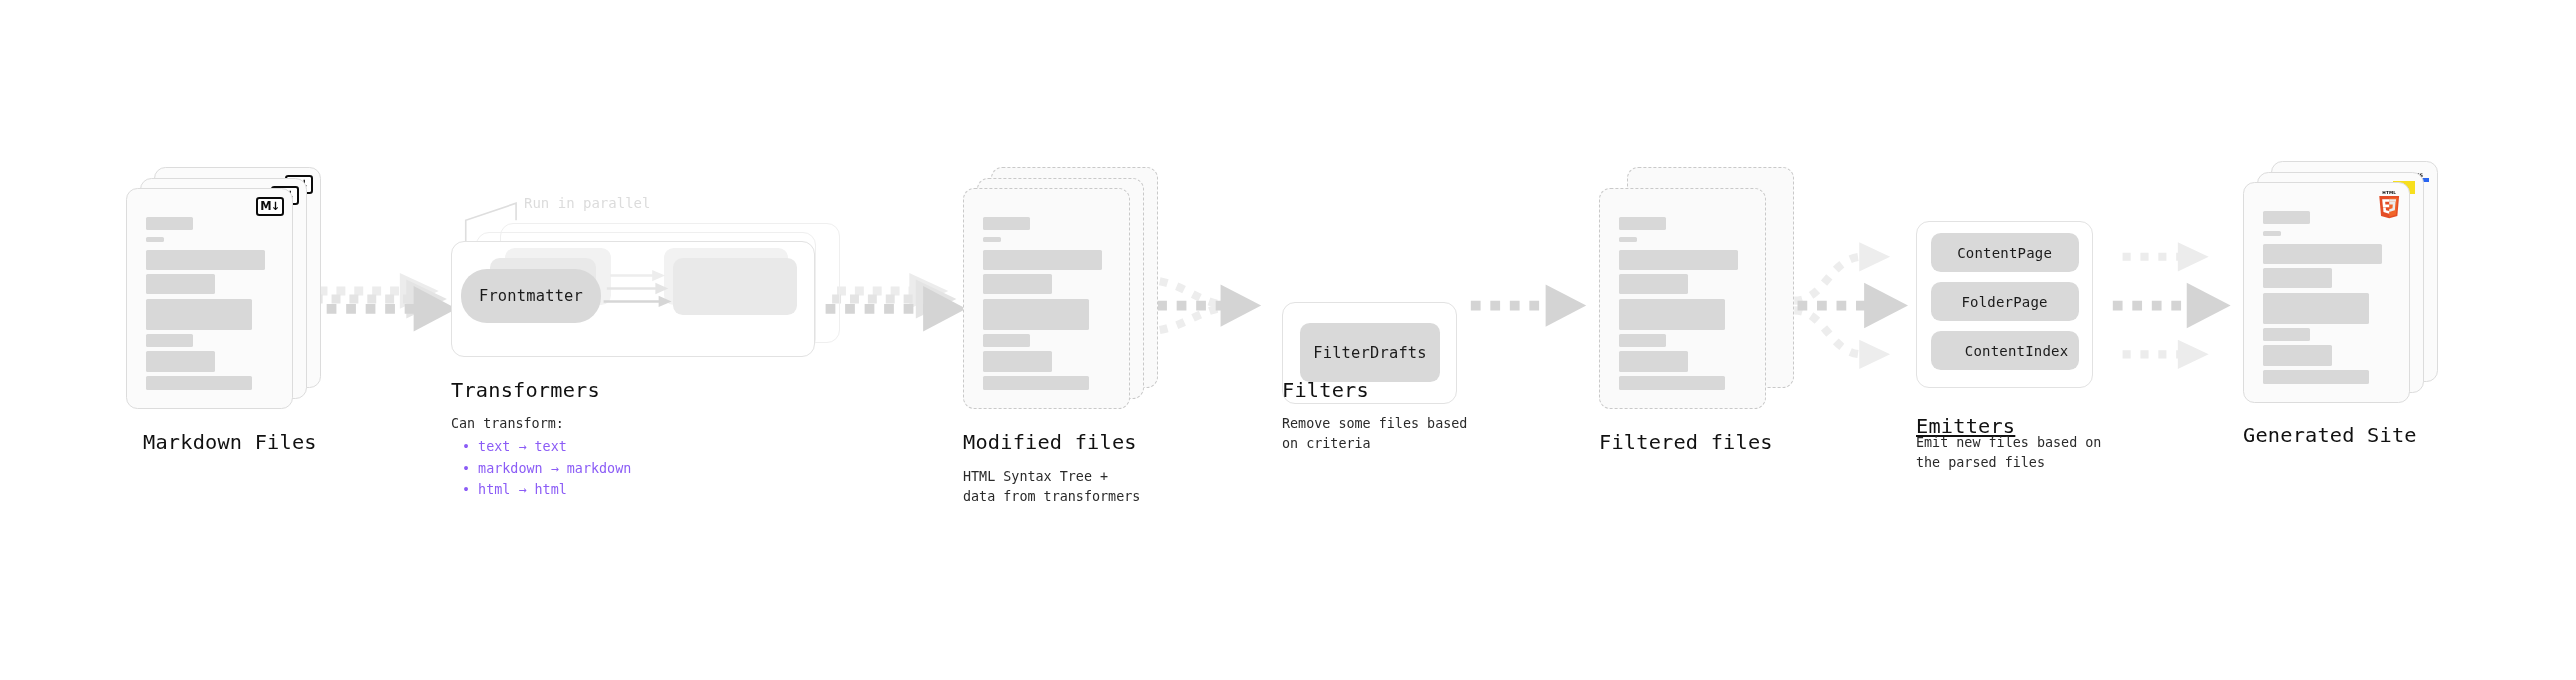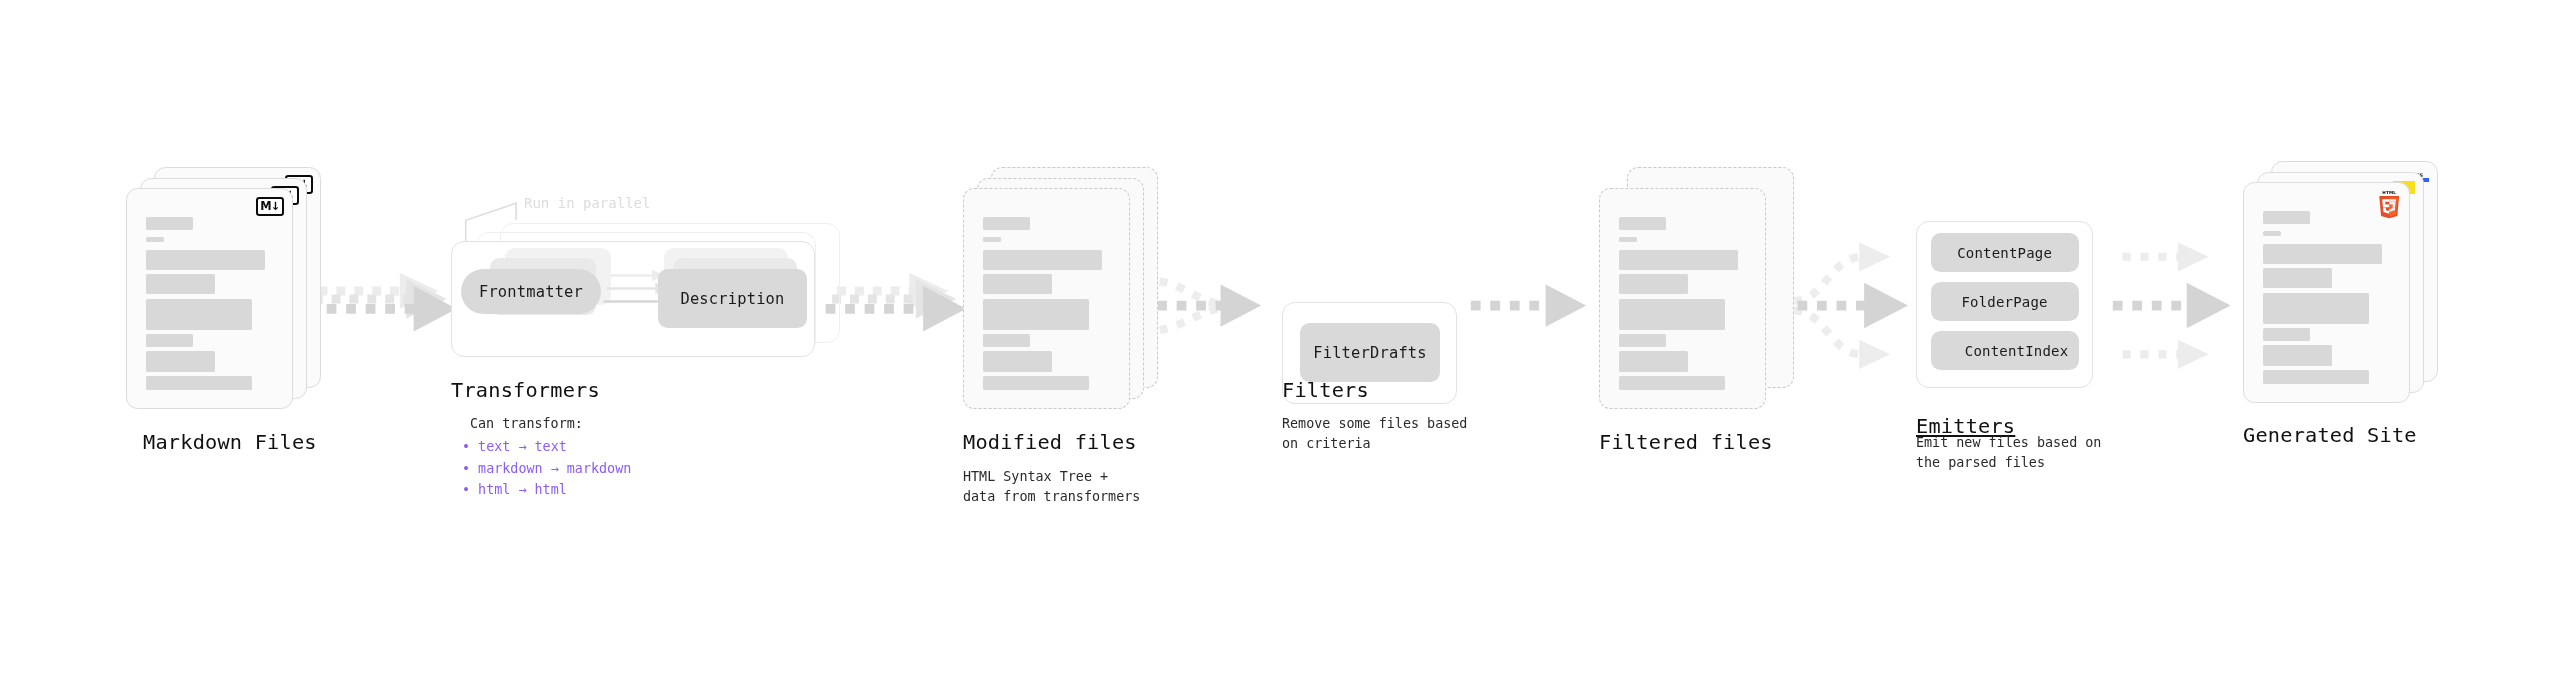--- a/index.html
+++ b/index.html
@@ -183,26 +183,25 @@
 
     <svg style="position:absolute;left:159px;top:65px;width:89px;height:49px;" viewBox="0 0 110 60">
       <line x1="10" y1="14" x2="66" y2="14" stroke="#ededed" stroke-width="3"></line>
       <polygon points="62,7 78,14 62,21" fill="#ededed"></polygon>
       <line x1="6" y1="30" x2="70" y2="30" stroke="#e4e4e4" stroke-width="3"></line>
       <polygon points="66,23 82,30 66,37" fill="#e4e4e4"></polygon>
       <line x1="2" y1="46" x2="74" y2="46" stroke="#d6d6d6" stroke-width="3"></line>
       <polygon points="70,39 86,46 70,53" fill="#d6d6d6"></polygon>
     </svg>
 
-    <div class="pill" style="left:18px;top:70px;width:140px;height:45px;border-radius:26px;">Frontmatter</div>
-    <div class="pill" style="left:215px;top:70px;width:149px;height:59px;">Description</div>
+    <div class="pill" style="left:18px;top:70px;width:140px;height:54px;border-radius:26px;">Frontmatter</div>
   </div>
 
   <div class="title" style="left:451px;top:378px;">Transformers</div>
-  <div class="sub" style="left:470px;top:414px;">Can transform:</div>
+  <div class="sub" style="left:451px;top:414px;">Can transform:</div>
   <div class="bullets" style="left:462px;top:436px;">
     <div class="bl">• text → text</div>
     <div class="bl">• markdown → markdown</div>
     <div class="bl">• html → html</div>
   </div>
 
   <div class="filestack" style="left:963px;top:167px;">
     <div class="filecard dashed" style="left:28px;top:0px;"></div>
     <div class="filecard dashed" style="left:14px;top:10.6px;"></div>
     <div class="filecard dashed" style="left:0px;top:21px;">

